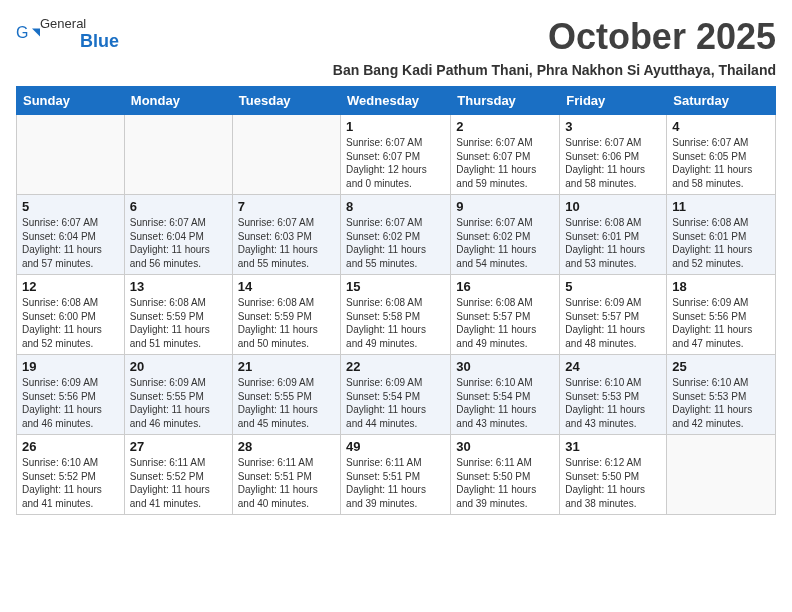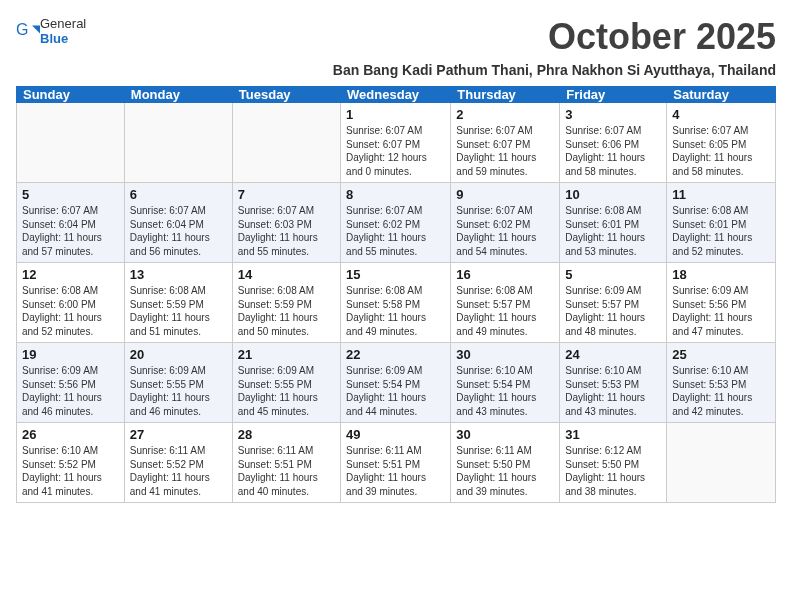--- a/index.html
+++ b/index.html
@@ -34,21 +34,21 @@
       margin-bottom: 8px;
     }
     .calendar-table {
       width: 100%;
       border-collapse: collapse;
     }
     .calendar-table th {
       background-color: #1a6fc4;
       color: #fff;
       text-align: left;
-      padding: 0 6px;
+      padding: 6px 6px;
       font-size: 13px;
       font-weight: bold;
       border: 1px solid #1a6fc4;
     }
     .calendar-table td {
       border: 1px solid #ccc;
       vertical-align: top;
       padding: 4px 5px;
       width: 113px;
       min-height: 80px;
@@ -89,21 +89,21 @@
 
 <div class="header-section">
   <div class="logo-wrapper">
     <div class="logo-top">
       <svg class="logo-icon" viewBox="0 0 30 30" xmlns="http://www.w3.org/2000/svg">
         <text x="0" y="20" font-size="20" fill="#1a6fc4">G</text>
         <polygon points="20,8 30,8 30,18" fill="#1a6fc4"></polygon>
       </svg>
       <div>
         <div style="font-size:13px;font-weight:normal;color:#333;">General</div>
-        <div style="font-size:13px;font-weight:bold;color:#1a6fc4;">Blue</div>
+        <div style="font-size:18px;font-weight:bold;color:#1a6fc4;margin-left:40px;">Blue</div>
       </div>
     </div>
   </div>
   <div class="month-title">October 2025</div>
 </div>
 
 <div class="location-title">Ban Bang Kadi Pathum Thani, Phra Nakhon Si Ayutthaya, Thailand</div>
 
 <table class="calendar-table">
   <thead>

